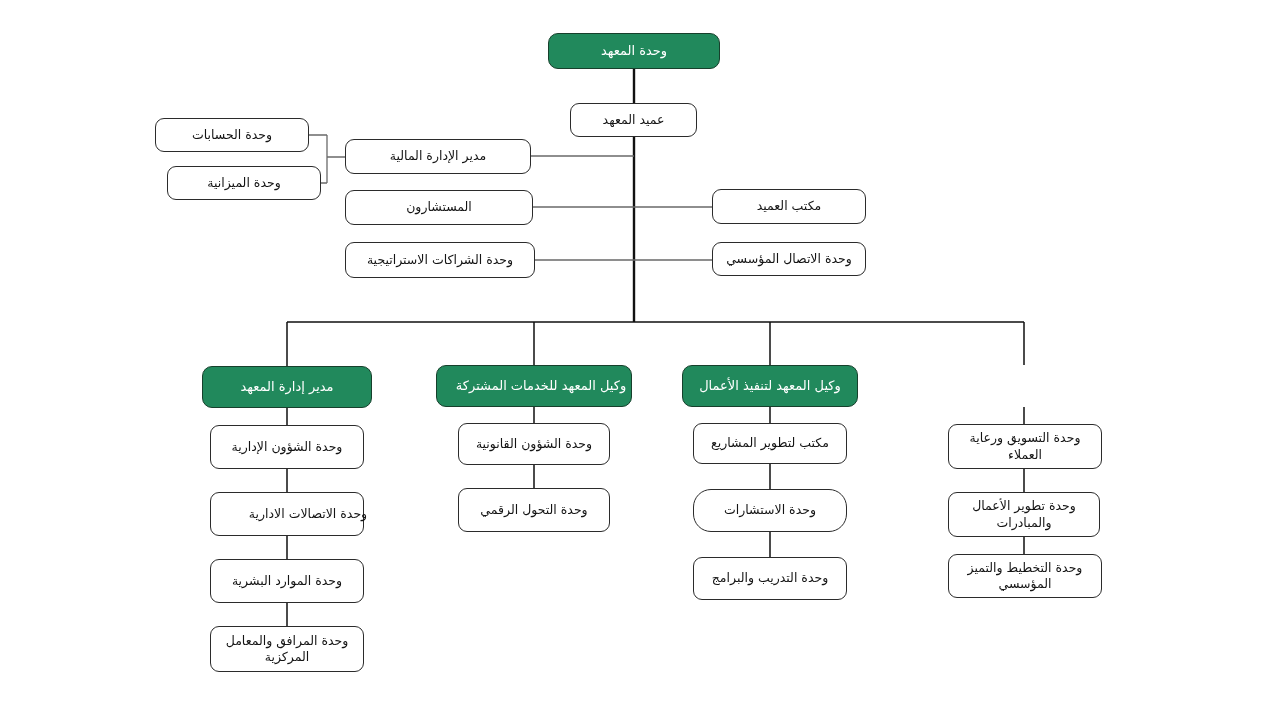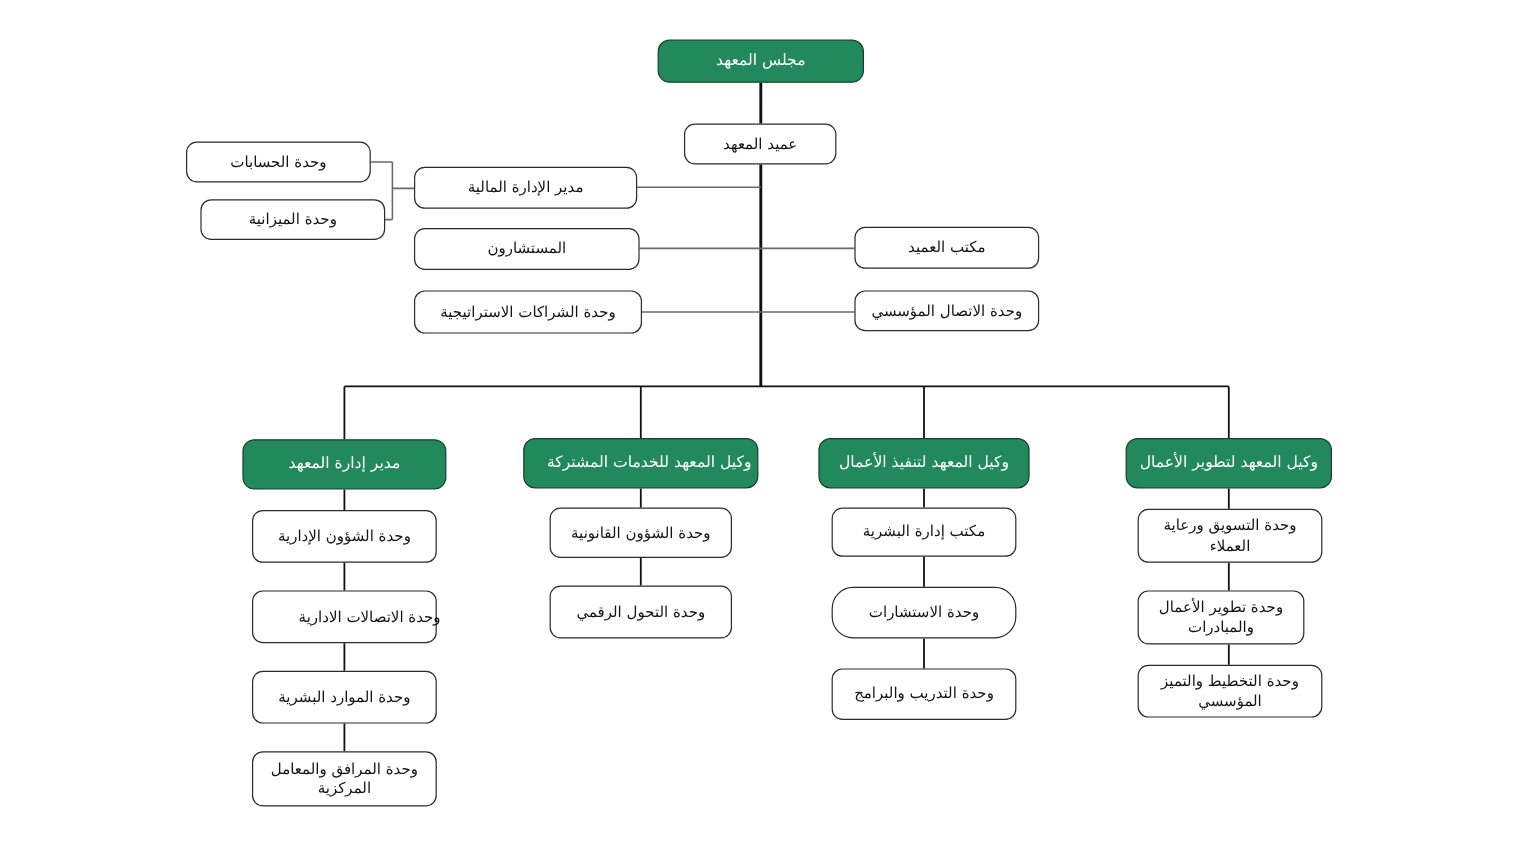--- a/index.html
+++ b/index.html
@@ -50,46 +50,45 @@
     <path d="M287 322 H1024
              M287 322 V366 M534 322 V365 M770 322 V365 M1024 322 V365
              M287 408 V425 M287 469 V492 M287 536 V559 M287 603 V626
              M534 407 V423 M534 465 V488
              M770 407 V423 M770 464 V489 M770 532 V557
              M1024 407 V424 M1024 469 V492 M1024 537 V554" stroke="#111111" stroke-width="1.5"></path>
     <path d="M531 156 H634 M533 207 H712 M535 260 H712
              M309 135 H327 M309 183 H327 M327 135 V183 M327 157 H345" stroke="#6a6a6a" stroke-width="1.3"></path>
   </svg>
 
-  <div class="node green" style="left:548px; top:33px; width:172px; height:36px;">مجلس المعهد</div>
+  <div class="node green" style="left:548px; top:33px; width:172px; height:36px;">وحدة المعهد</div>
   <div class="node white" style="left:570px; top:103px; width:127px; height:34px;">عميد المعهد</div>
 
   <div class="node white" style="left:155px; top:118px; width:154px; height:34px;">وحدة الحسابات</div>
   <div class="node white" style="left:155px; top:166px; width:154px; height:34px;margin-left:12px;">وحدة الميزانية</div>
   <div class="node white" style="left:345px; top:139px; width:186px; height:35px;">مدير الإدارة المالية</div>
   <div class="node white" style="left:345px; top:190px; width:188px; height:35px;">المستشارون</div>
   <div class="node white" style="left:345px; top:242px; width:190px; height:36px;">وحدة الشراكات الاستراتيجية</div>
 
   <div class="node white" style="left:712px; top:189px; width:154px; height:35px;">مكتب العميد</div>
   <div class="node white" style="left:712px; top:242px; width:154px; height:34px;">وحدة الاتصال المؤسسي</div>
 
   <div class="node green" style="left:202px; top:366px; width:170px; height:42px;">مدير إدارة المعهد</div>
   <div class="node green" style="left:436px; top:365px; width:196px; height:42px;padding-left:20px;">وكيل المعهد للخدمات المشتركة</div>
   <div class="node green" style="left:682px; top:365px; width:176px; height:42px;">وكيل المعهد لتنفيذ الأعمال</div>
-  <div class="node green" style="left:938px; top:365px; width:172px; height:42px;">وكيل المعهد لتطوير الأعمال</div>
 
   <div class="node white" style="left:210px; top:425px; width:154px; height:44px;">وحدة الشؤون الإدارية</div>
   <div class="node white" style="left:210px; top:492px; width:154px; height:44px;padding-left:48px;">وحدة الاتصالات الادارية</div>
   <div class="node white" style="left:210px; top:559px; width:154px; height:44px;">وحدة الموارد البشرية</div>
   <div class="node white wrap" style="left:210px; top:626px; width:154px; height:46px;">وحدة المرافق والمعامل المركزية</div>
 
   <div class="node white" style="left:458px; top:423px; width:152px; height:42px;">وحدة الشؤون القانونية</div>
   <div class="node white" style="left:458px; top:488px; width:152px; height:44px;">وحدة التحول الرقمي</div>
 
-  <div class="node white" style="left:693px; top:423px; width:154px; height:41px;">مكتب إدارة البشرية</div>
+  <div class="node white" style="left:693px; top:423px; width:154px; height:41px;">مكتب لتطوير المشاريع</div>
   <div class="node white" style="left:693px; top:489px; width:154px; height:43px;border-radius:18px;">وحدة الاستشارات</div>
   <div class="node white" style="left:693px; top:557px; width:154px; height:43px;">وحدة التدريب والبرامج</div>
 
   <div class="node white wrap" style="left:948px; top:424px; width:154px; height:45px;">وحدة التسويق ورعاية العملاء</div>
-  <div class="node white wrap" style="left:948px; top:492px; width:139px; height:45px;">وحدة تطوير الأعمال والمبادرات</div>
+  <div class="node white wrap" style="left:948px; top:492px; width:152px; height:45px;">وحدة تطوير الأعمال والمبادرات</div>
   <div class="node white wrap" style="left:948px; top:554px; width:154px; height:44px;">وحدة التخطيط والتميز المؤسسي</div>
 
 </div>
 
 </body></html>

